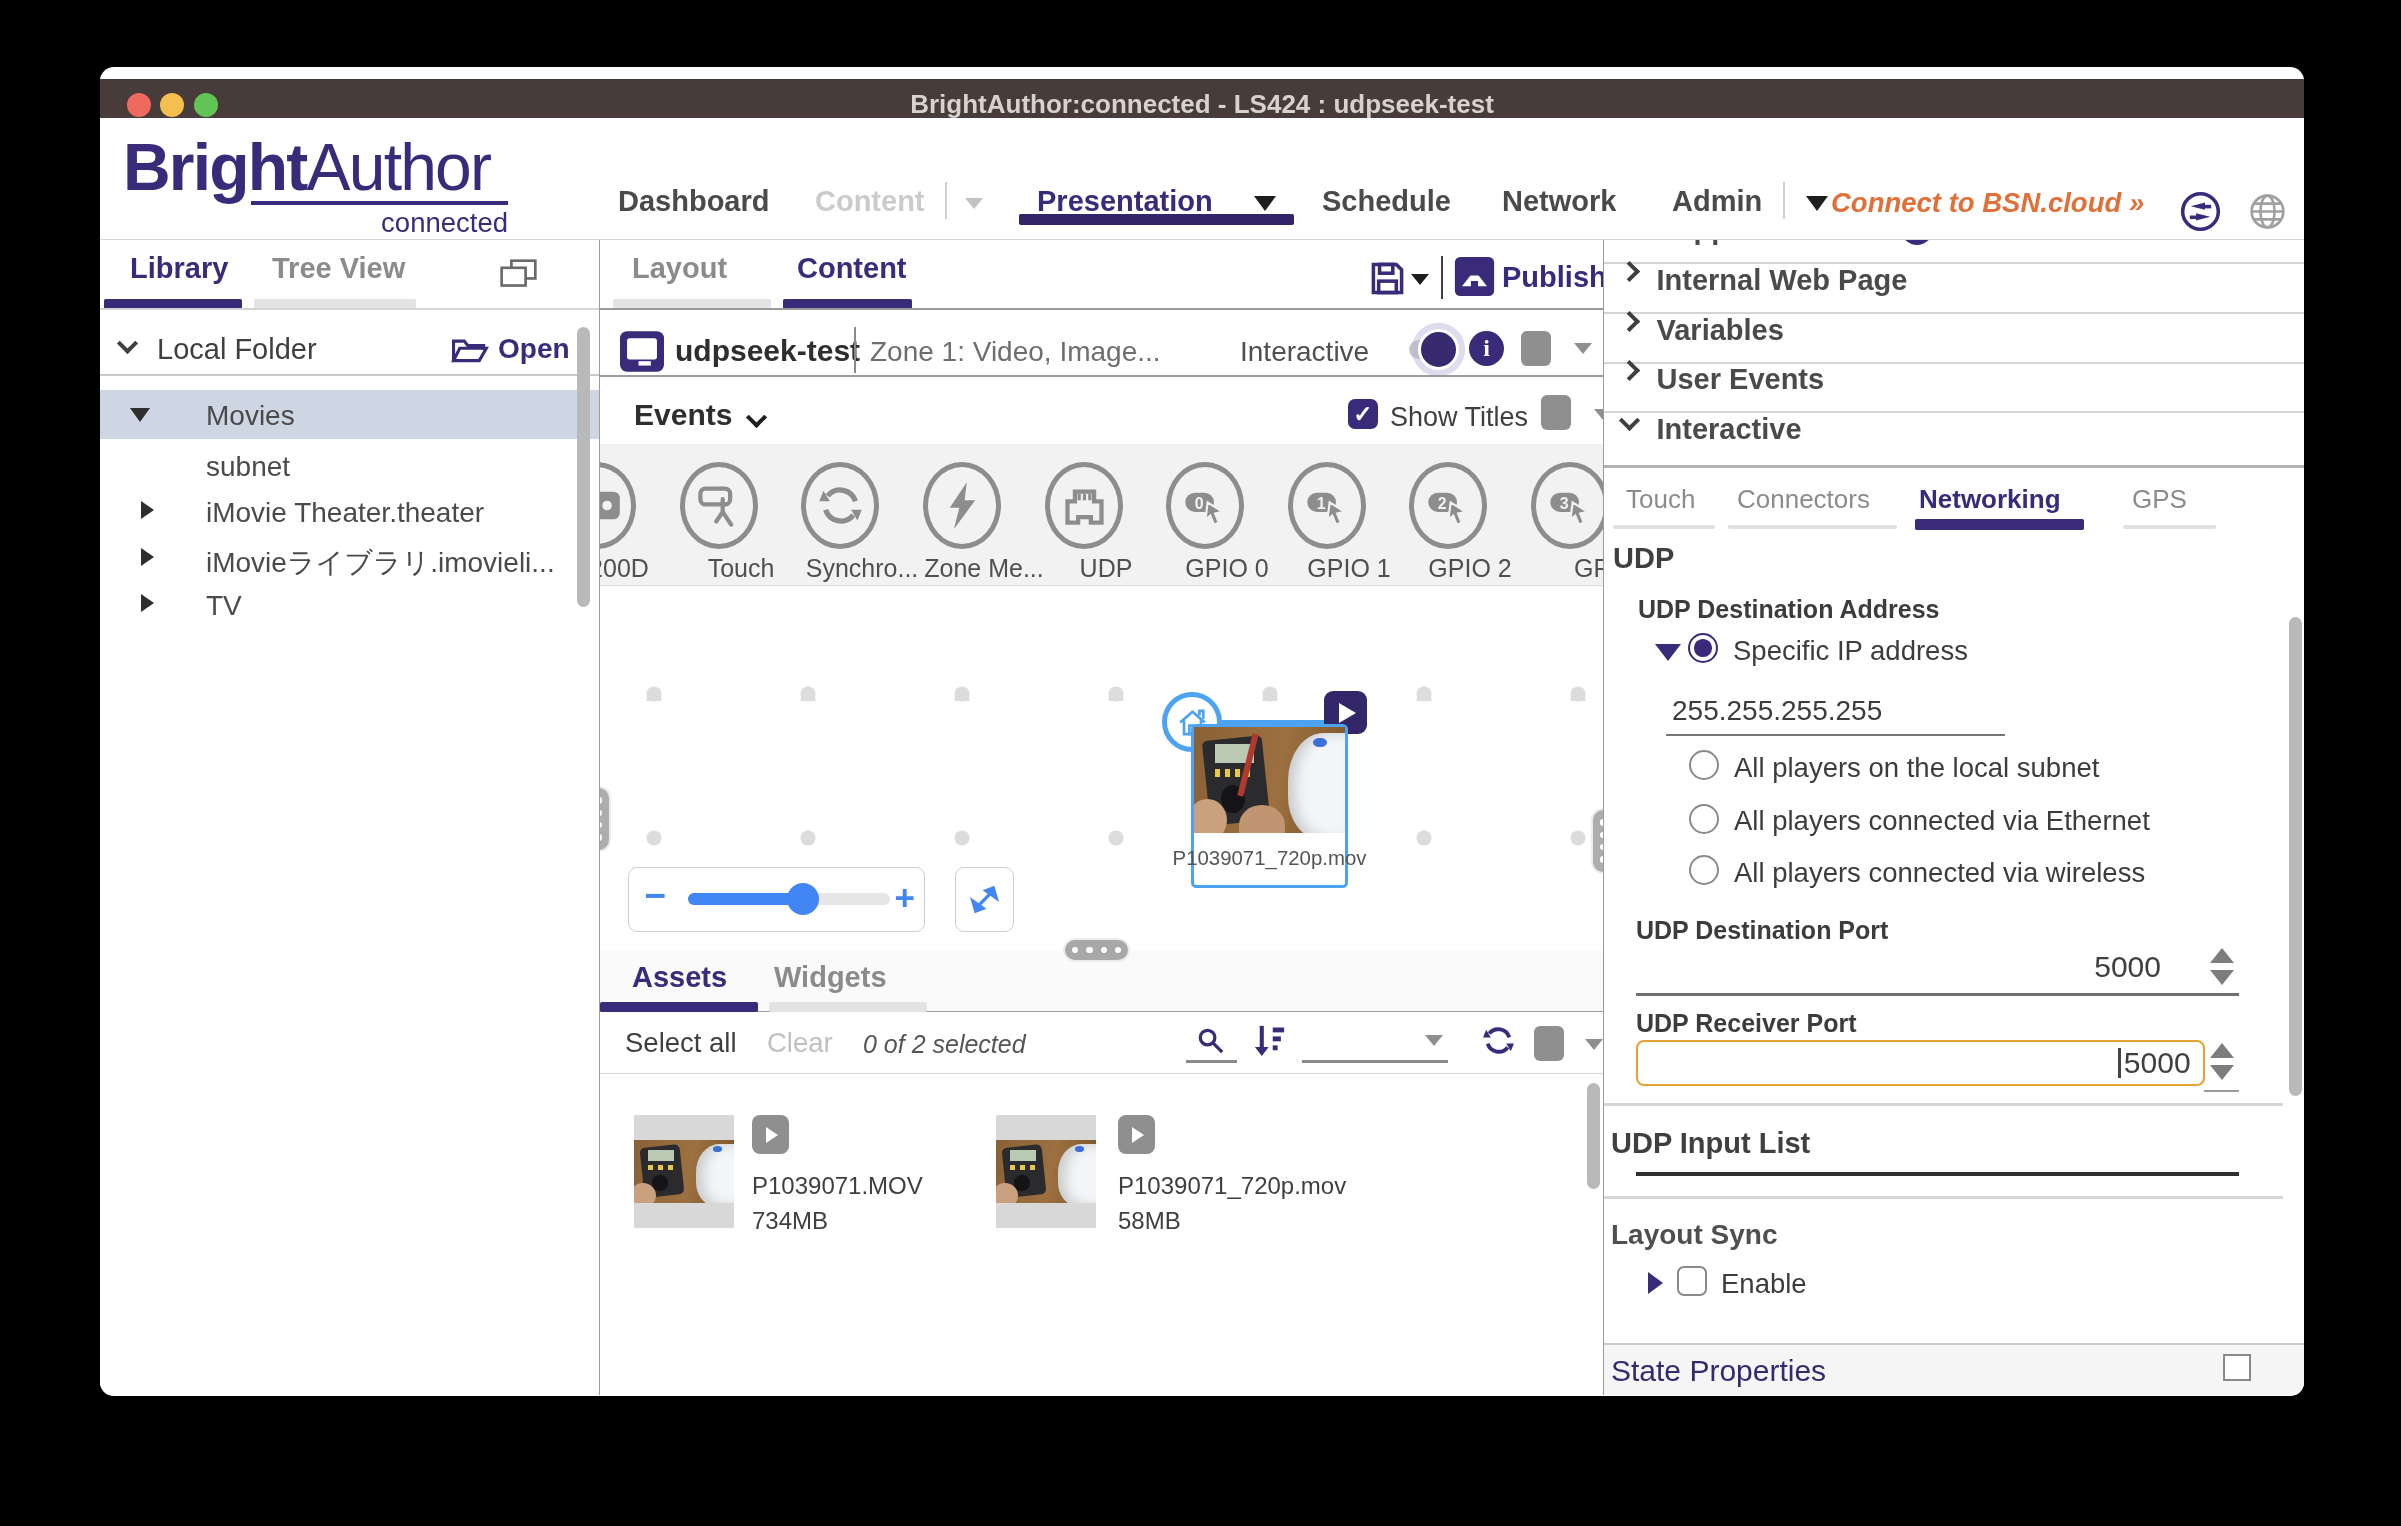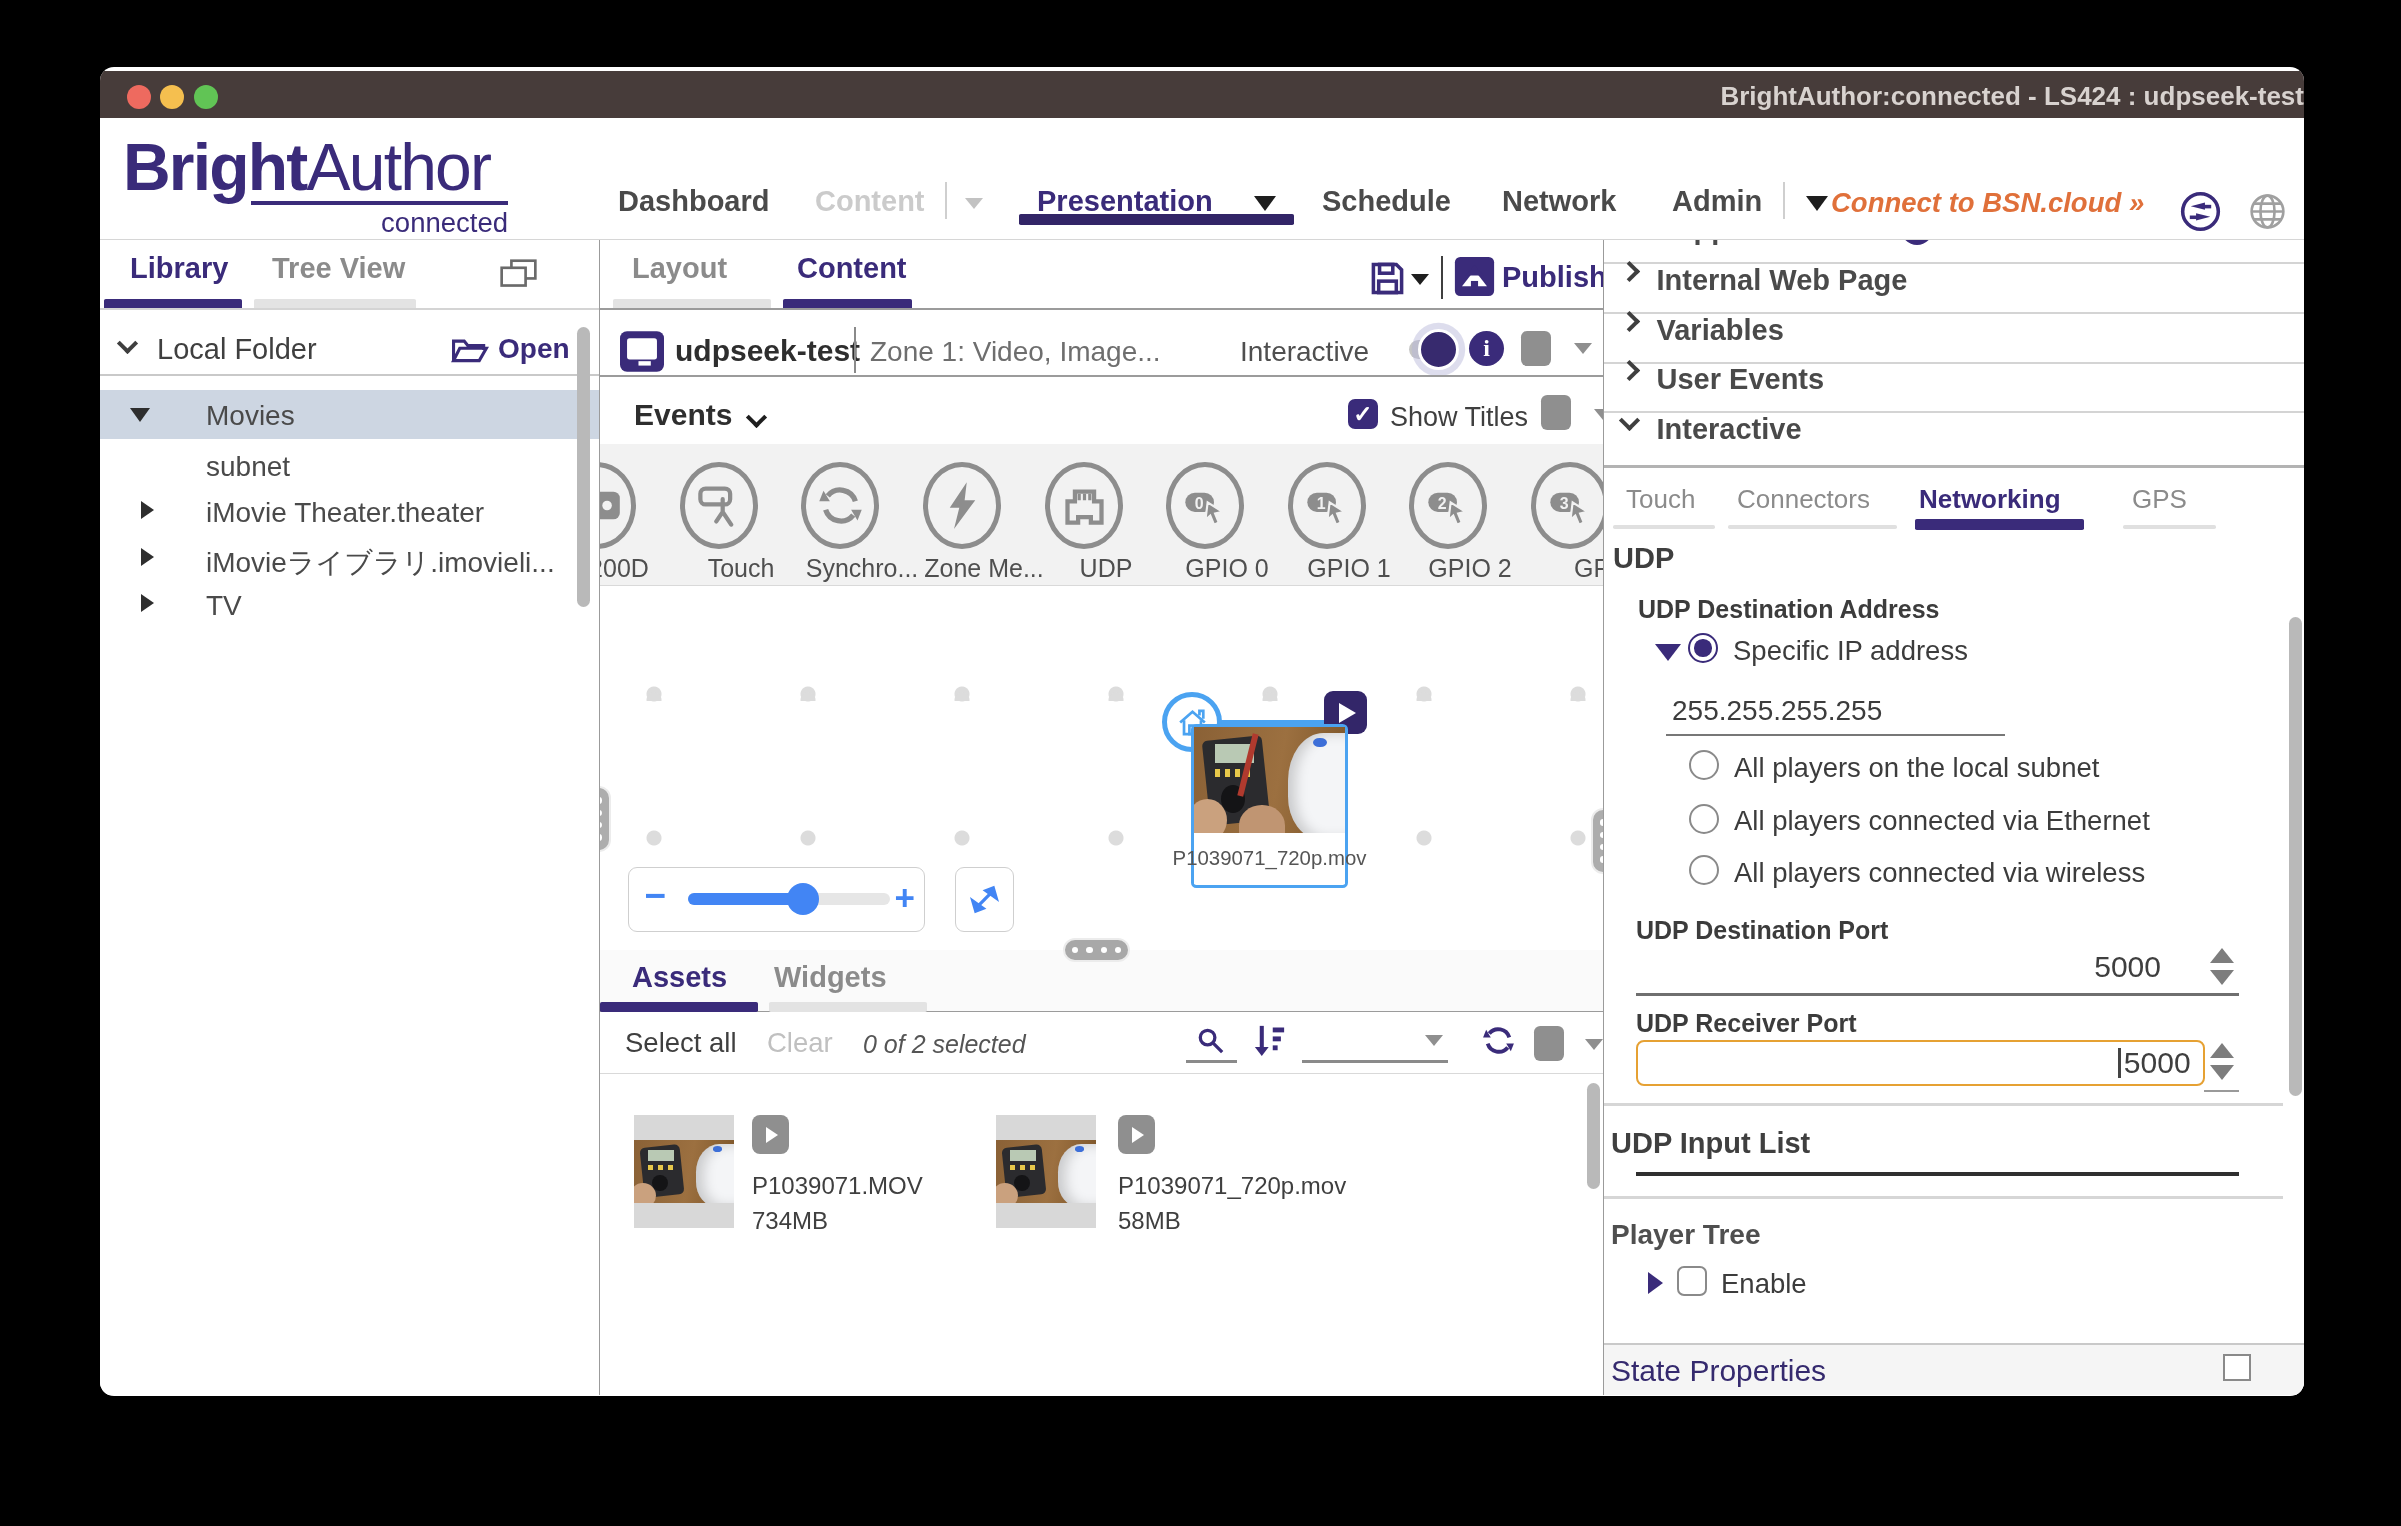--- a/index.html
+++ b/index.html
@@ -1,21 +1,21 @@
 <!DOCTYPE html>
 <html style="font-size:14px"><head>
 <meta charset="utf-8">
 <style>
 *{box-sizing:border-box;margin:0;padding:0;font-family:"Liberation Sans",sans-serif}
 html,body{background:#000}
 .stage{position:relative;width:2401px;height:1526px;background:#000;overflow:hidden}
 .ab{position:absolute}
 .window{position:absolute;left:100px;top:67px;width:2204px;height:1329px;background:#fff;border-radius:14px;overflow:hidden;box-shadow:0 16px 53px rgba(0,0,0,.6)}
 
-.titlebar{position:absolute;left:0;top:4px;width:100%;height:51px;background:#473c3a;display:flex;align-items:center;justify-content:flex-end}
+.titlebar{position:absolute;left:0;top:12px;width:100%;height:51px;background:#473c3a;display:flex;align-items:center;justify-content:center}
 .light{position:absolute;top:14px;width:24px;height:24px;border-radius:50%}
 .titletext{color:#d8d2cf;font-size:26px;font-weight:bold}
 
 .hdr{position:absolute;left:0;top:51px;width:100%;height:122px;background:#fff;border-bottom:1.8px solid #d6d6d6}
 .logo-main{position:absolute;left:23px;top:10.6px;font-size:66px;letter-spacing:-1.8px;color:#3a2b7a}
 .logo-main b{font-weight:bold}
 .logo-ul{position:absolute;left:151px;top:83px;width:257px;height:3.5px;background:#3a2b7a}
 .logo-sub{position:absolute;left:151px;top:89px;width:257px;text-align:right;font-size:27.5px;color:#3a2b7a}
 .nav-it{position:absolute;top:67px;font-size:29px;font-weight:bold;color:#4a4a4a;cursor:default}
 .nav-ul{position:absolute;left:919px;top:96px;width:275px;height:10.6px;background:#322567;border-radius:1.8px}
@@ -570,21 +570,21 @@
           </span>
       <span class="ab" style="left:600px;top:850px;width:35px;height:1.8px;background:#9a9a9a"></span>
 
       <div class="hdiv" style="left:0;top:863px;width:679px;height:2.7px;background:#d6d6d6"></div>
 
       <span class="ab" style="left:7px;top:887px;font-size:29px;font-weight:bold;color:#3f3f3f">UDP Input List</span>
       <span class="ab" style="left:32px;top:932px;width:603px;height:3.5px;background:#2f2f2f"></span>
 
       <div class="hdiv" style="left:0;top:956px;width:679px;height:2.7px;background:#d6d6d6"></div>
 
-      <span class="ab" style="left:7px;top:979px;font-size:28px;font-weight:bold;color:#4f4f4f">Player Tree</span>
+      <span class="ab" style="left:7px;top:979px;font-size:28px;font-weight:bold;color:#4f4f4f">Layout Sync</span>
       <span class="ptri right ab" style="left:44px;top:1032px"></span>
       <span class="checkbox ab" style="left:73px;top:1026px"></span>
       <span class="rlbl" style="left:117px;top:1028px">Enable</span>
 
       <div class="hdiv" style="left:0;top:1103px;width:700px;background:#c9c9c9"></div>
       <div class="ab" style="left:0;top:1105px;width:700px;height:51px;background:#f5f5f5">
         <span class="ab" style="left:7px;top:9px;font-size:30px;font-weight:normal;color:#352a6e">State Properties</span>
         <span class="ab" style="left:619px;top:9px;width:28px;height:27px;border:2.7px solid #8a8a8a;background:#fff"></span>
       </div>
 

